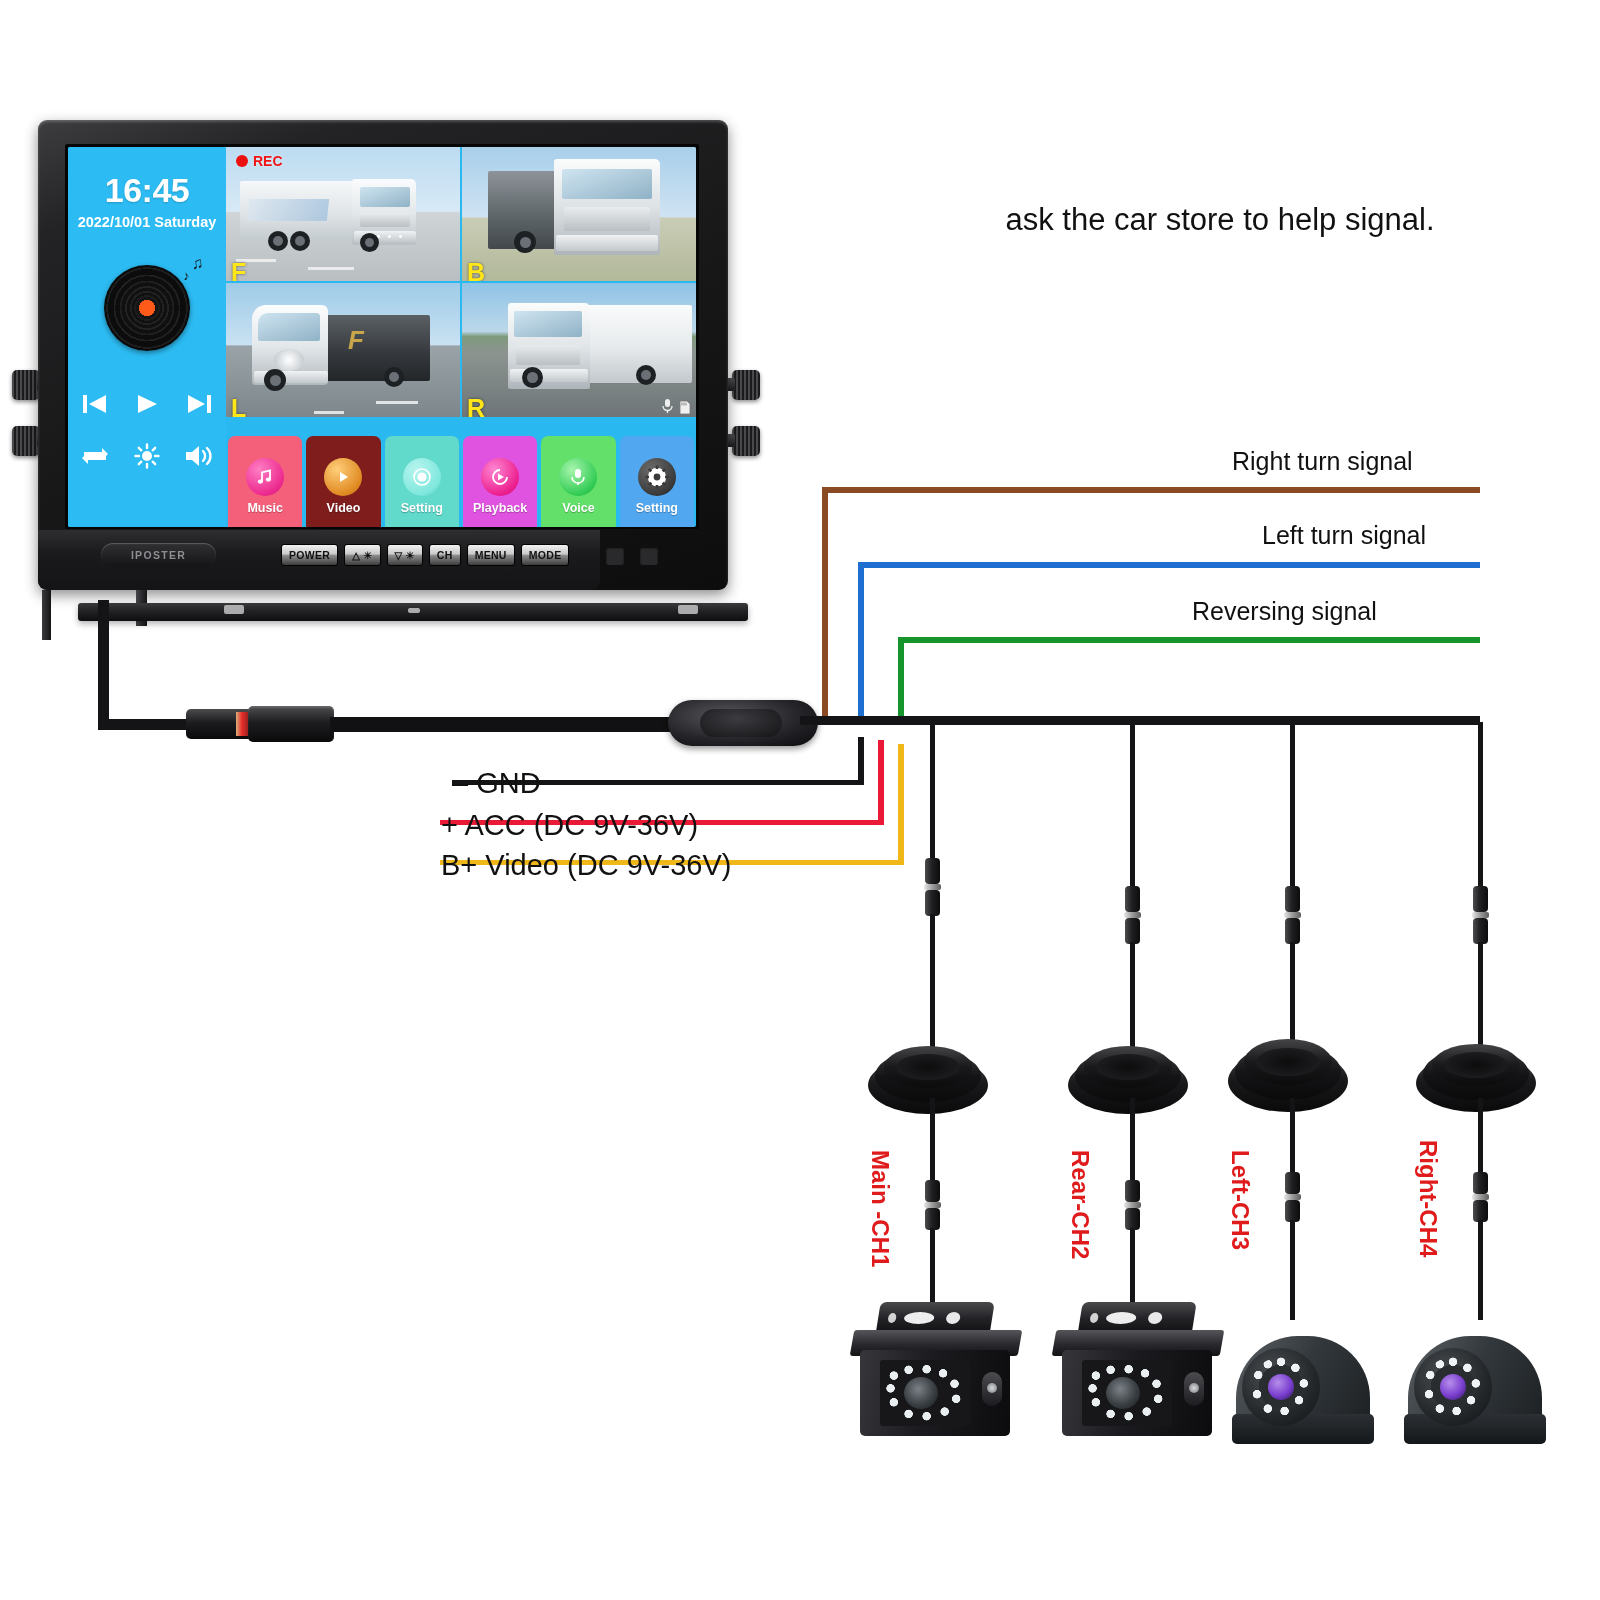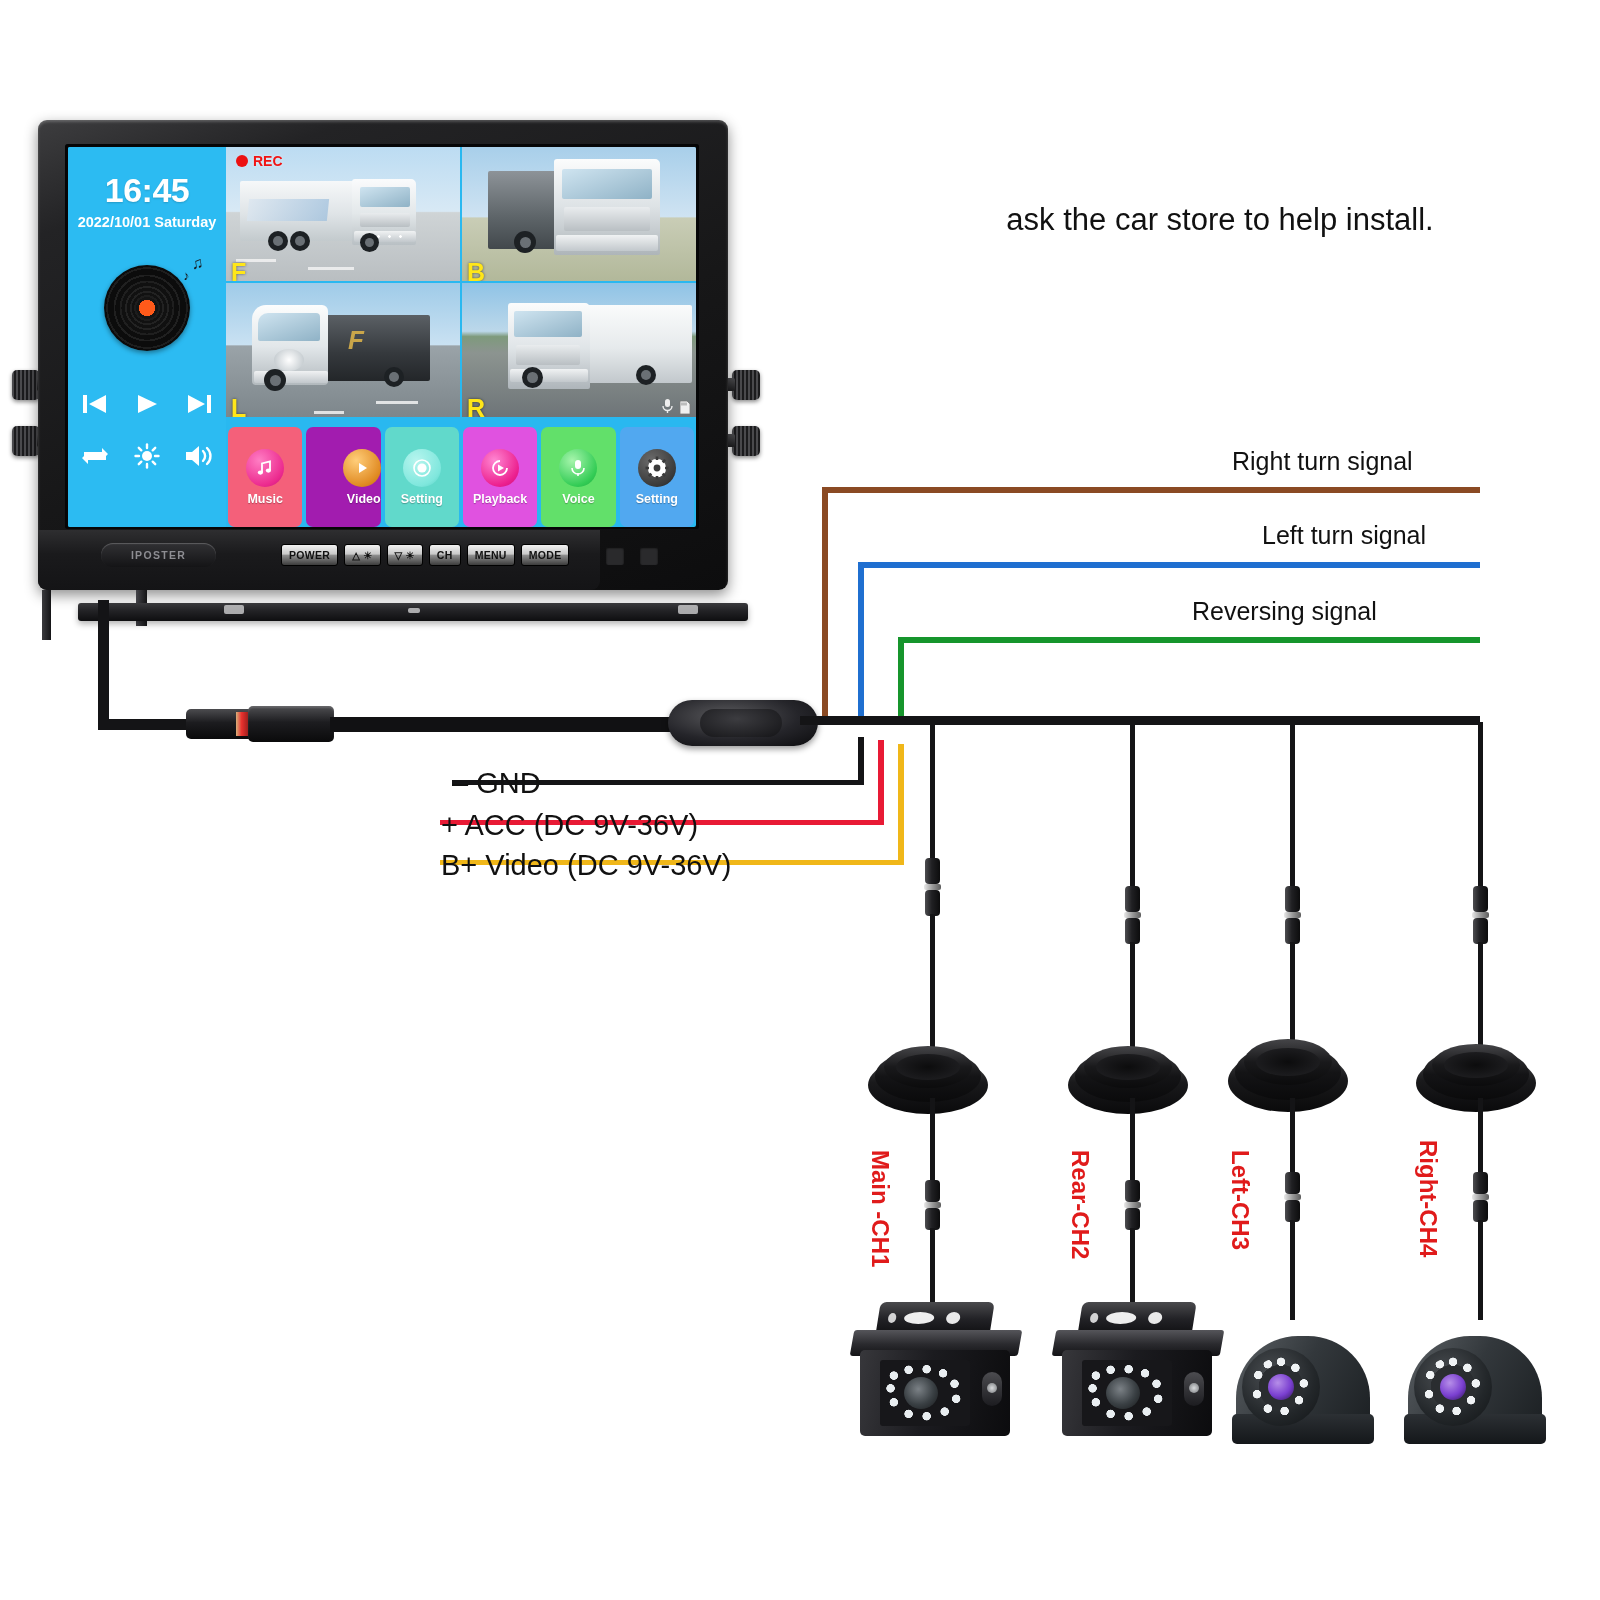--- a/index.html
+++ b/index.html
@@ -87,21 +87,21 @@
   .truck { position:absolute; }
   .t-trailer { position:absolute; border-radius:2px; }
   .t-cab { position:absolute; border-radius:3px 5px 2px 2px; }
   .t-wind { position:absolute; background:linear-gradient(160deg,#cfe4f0,#8fb2c6); border-radius:2px; }
   .t-grille { position:absolute; background:linear-gradient(#e9ecee,#b9bfc3); border-radius:2px; }
   .t-bump { position:absolute; background:linear-gradient(#f0f2f3,#c2c8cc); border-radius:2px; }
   .t-wheel { position:absolute; background:#1d2124; border-radius:50%; }
   .t-wheel::after { content:""; position:absolute; inset:25%; background:#6a7075; border-radius:50%; }
 
   
-  .appbar { position:absolute; left:158px; top:276px; width:470px; height:110px; display:flex; }
+  .appbar { position:absolute; left:158px; top:285px; width:470px; height:110px; display:flex; }
   .app-tile { flex:1; margin:4px 2px 6px 2px; border-radius:7px; position:relative;
               display:flex; flex-direction:column; align-items:center; justify-content:center; }
   .app-ico { width:38px; height:38px; border-radius:50%; display:flex; align-items:center;
              justify-content:center; margin-bottom:5px; }
   .app-ico svg { display:block; }
   .app-name { color:#fff; font-size:12.5px; font-weight:bold; text-shadow:0 1px 1px rgba(0,0,0,.28); }
 
   
   .ctrl-strip { position:absolute; left:0; top:410px; width:562px; height:60px;
     background:linear-gradient(#2e2e30 0%,#1a1a1c 40%,#141416 100%);
@@ -345,21 +345,21 @@
           <div class="app-ico" style="background:radial-gradient(circle at 35% 30%,#ff7ec4,#ec2a8e 70%,#c4127a);">
             <svg width="20" height="20" viewBox="0 0 20 20">
               <path d="M7 14.5 V5.5 l8 -2 v9" stroke="#fff" stroke-width="1.8" fill="none"></path>
               <ellipse cx="5.4" cy="14.6" rx="2.6" ry="2.1" fill="#fff"></ellipse>
               <ellipse cx="13.4" cy="12.6" rx="2.6" ry="2.1" fill="#fff"></ellipse>
             </svg>
           </div>
           <div class="app-name">Music</div>
         </div>
 
-        <div class="app-tile" style="background:#a21caf;align-items:flex-end;">
+        <div class="app-tile" style="background:#7f1d1d;">
           <div class="app-ico" style="background:radial-gradient(circle at 35% 30%,#ffce7a,#e08a22 70%,#bb6a10);">
             <svg width="18" height="18" viewBox="0 0 18 18">
               <polygon points="6,4 14,9 6,14" fill="#fff"></polygon>
             </svg>
           </div>
           <div class="app-name">Video</div>
         </div>
 
         <div class="app-tile" style="background:#61d9cb;">
           <div class="app-ico" style="background:radial-gradient(circle at 35% 30%,#b6f5ee,#7fe7dd 70%,#4fccc0);">
@@ -449,21 +449,21 @@
     <div class="base-post"></div>
     <div class="stand-base">
       <div class="base-tab" style="left:146px;"></div>
       <div class="base-tab" style="left:330px; width:12px; height:5px; top:5px;"></div>
       <div class="base-tab" style="left:600px;"></div>
     </div>
     <div class="stand-arm" style="left:4px; top:470px; width:9px; height:50px;"></div>
   </div>
 
   <div id="subtitle-block">
-    <div>ask the car store to help install.</div>
+    <div>ask the car store to help signal.</div>
   </div>
 
   <div class="wire" style="left:98px; top:600px; width:11px; height:130px; background:#141416;"></div>
   <div class="wire" style="left:98px; top:719px; width:100px; height:11px; background:#141416;"></div>
 
   <div style="position:absolute; left:186px; top:709px; width:74px; height:30px;
        background:linear-gradient(#4c4c4f,#1c1c1f 45%,#0a0a0b); border-radius:5px;"></div>
   <div style="position:absolute; left:236px; top:712px; width:14px; height:24px;
        background:linear-gradient(90deg,#d9b07a,#e8312e 40%,#8a1a18);"></div>
   <div style="position:absolute; left:248px; top:706px; width:86px; height:36px;

